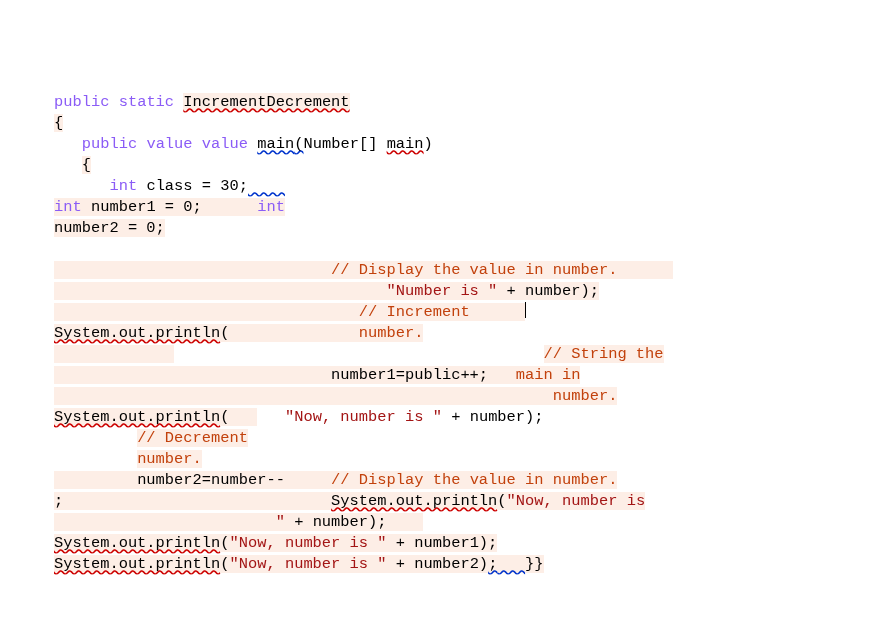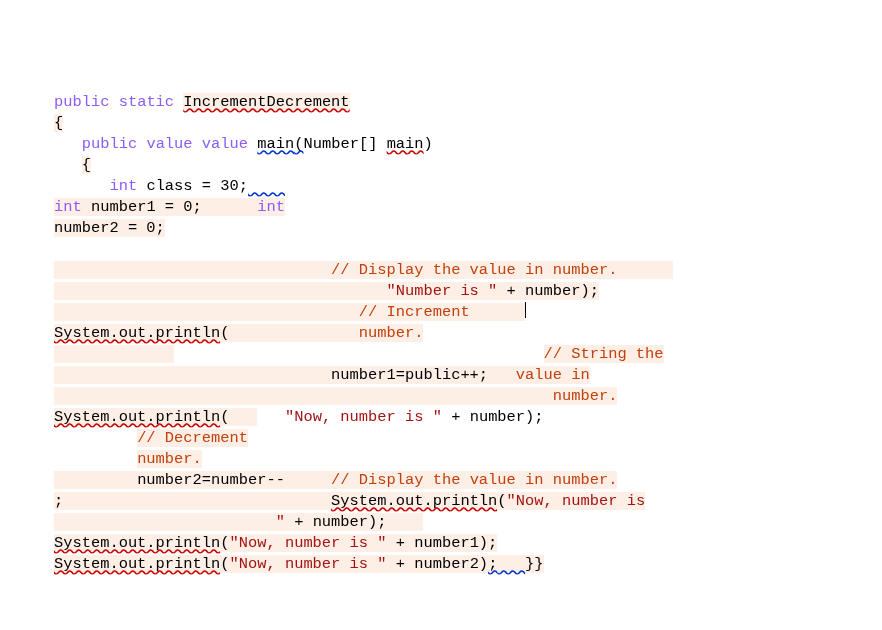--- a/index.html
+++ b/index.html
@@ -40,21 +40,21 @@
    <span class="hl">{</span>
       <span class="kw">int</span> <span>class</span><span> = 30;</span><span class="squigB">    </span>
 <span class="kw hl">int</span><span class="hl"> </span><span class="hl">number1</span><span class="hl"> = 0;</span><span class="hl">      </span><span class="kw hl">int</span>
 <span class="hl">number2</span><span class="hl"> = 0;</span>
 
 <span class="hl">                              </span><span class="cm hl">// Display the value in number.</span><span class="hl">      </span>
 <span class="hl">                                    </span><span class="str hl">"Number is "</span><span class="hl"> + number);</span>
 <span class="hl">                                 </span><span class="cm hl">// Increment</span><span class="hl">      </span><span class="caret"></span>
 <span class="squigR hl">System.out.println</span><span class="hl">(</span><span class="hl">              </span><span class="cm hl">number.</span>
 <span class="hl">             </span>                                        <span class="cm hl">// String the</span>
-<span class="hl">                              </span><span class="hl">number1=public++;</span><span class="hl">   </span><span class="cm hl">value in</span>
+<span class="hl">                              </span><span class="hl">number1=public++;</span><span class="hl">   </span><span class="cm hl">main in</span>
 <span class="hl">                                                      </span><span class="cm hl">number.</span>
 <span class="squigR hl">System.out.println</span><span class="hl">(</span><span class="hl">   </span>   <span class="str">"Now, number is "</span><span> + number);</span>
          <span class="cm hl">// Decrement</span>
          <span class="cm hl">number.</span>
 <span class="hl">         </span><span class="hl">number2=number--</span><span class="hl">     </span><span class="cm hl">// Display the value in number.</span>
 <span class="hl">;</span><span class="hl">                             </span><span class="squigR hl">System.out.println</span><span class="hl">(</span><span class="str hl">"Now, number is</span>
 <span class="hl">                        </span><span class="str hl">"</span><span class="hl"> + number);</span><span class="hl">    </span>
 <span class="squigR hl">System.out.println</span><span class="hl">(</span><span class="str hl">"Now, number is "</span><span class="hl"> + number1);</span>
 <span class="squigR hl">System.out.println</span><span class="hl">(</span><span class="str hl">"Now, number is "</span><span class="hl"> + number2)</span><span class="squigB hl">;</span><span class="squigB hl">   </span><span class="hl">}}</span></span>
 

